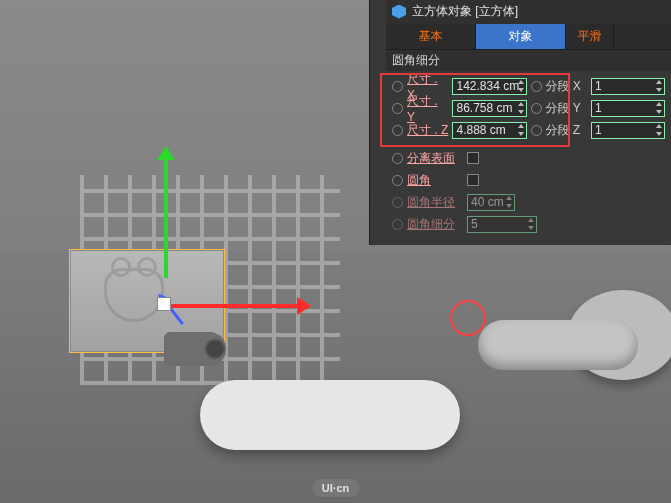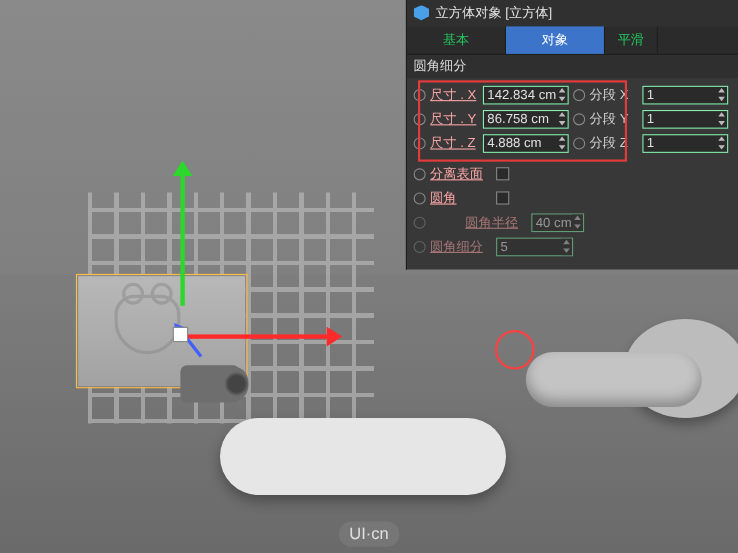--- a/index.html
+++ b/index.html
@@ -45,33 +45,33 @@
   .blob1{position:absolute;left:200px;top:380px;width:260px;height:70px;background:#e6e6e6;border-radius:40px;
     box-shadow:0 6px 12px rgba(0,0,0,.3);}
   .blob2{position:absolute;left:478px;top:320px;width:160px;height:50px;background:#c4c4c4;border-radius:30px;
     box-shadow:inset 0 -6px 12px rgba(0,0,0,.3);}
   .blob3{position:absolute;left:568px;top:290px;width:110px;height:90px;background:#bcbcbc;border-radius:50%;
     box-shadow:0 6px 10px rgba(0,0,0,.3);}
   
   .origin-arc{position:absolute;left:450px;top:300px;width:36px;height:36px;border:2px solid #ff4040;border-radius:50%;}
 
   
-  .watermark{position:absolute;left:50%;bottom:6px;transform:translateX(-50%);color:#e0e0e0;font-size:15px;
-    padding:3px 10px;background:rgba(255,255,255,.08);border-radius:12px;}
+  .watermark{position:absolute;left:50%;bottom:6px;transform:translateX(-50%);color:#e0e0e0;font-size:11px;
+    padding:3px 10px;background:rgba(255,255,255,.08);border-radius:12px;font-weight:bold;}
 
   
   .panel { position: absolute; right: 0; top: 0; width: 302px; background:#383838; color:#cfcfcf;
-           font-size:12px; border-left:1px solid #1e1e1e; }
+           font-size:12px; border-left:1px solid #1e1e1e;padding-left:16px; }
   .panel-header { display:flex; align-items:center; padding:3px 6px 4px; gap:6px; background:#303030;}
   .cube-icon { width:14px; height:14px; background:#49a0e8; display:inline-block;
                clip-path: polygon(50% 0,100% 25%,100% 75%,50% 100%,0 75%,0 25%); }
   .panel-title { color:#e2e2e2; }
 
   .tabs { display:flex; background:#2b2b2b; }
-  .tab { flex:0 0 auto; padding:4px 0; width:90px; text-align:center; color:#22c55e; cursor:pointer;
+  .tab { flex:0 0 auto; padding:4px 0; width:90px; text-align:center; color:#f97316; cursor:pointer;
          border-right:1px solid #1e1e1e; }
   .tab.active { background:#3b74c9; color:#fff; }
   .tab.small { width:48px; }
 
   .group-title { background:#2f2f2f; padding:2px 6px; color:#dcdcdc; border-top:1px solid #1e1e1e;}
   .props { padding:4px 6px 10px; }
 
   
   .highlight-box { position:absolute; left:380px; top:73px; width:190px; height:74px;
     border:2px solid #e23b3b; pointer-events:none; }
@@ -221,21 +221,21 @@
     </div>
 
     <div class="row">
       <span class="dot"></span>
       <span class="lbl" style="width:56px;">圆角</span>
       <span class="check"></span>
     </div>
 
     <div class="row disabled">
       <span class="dot"></span>
-      <span class="lbl" style="width:56px;margin-left:32px;">圆角半径</span>
+      <span class="lbl" style="width:56px;">圆角半径</span>
       <div class="field" style="width:48px;">
         <span class="val">40 cm</span>
         <span class="spin">
             <div>
               <i class="tri-up"></i>
             </div>
             <div>
               <i class="tri-dn"></i>
             </div>
           </span>

